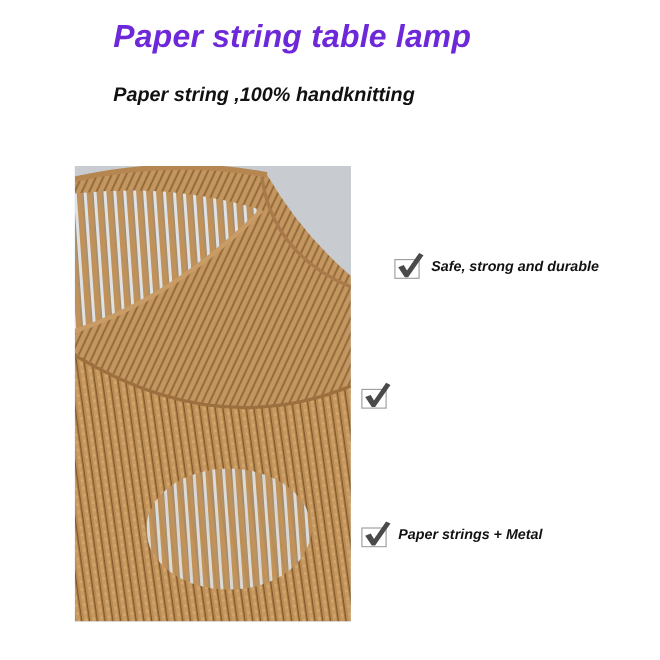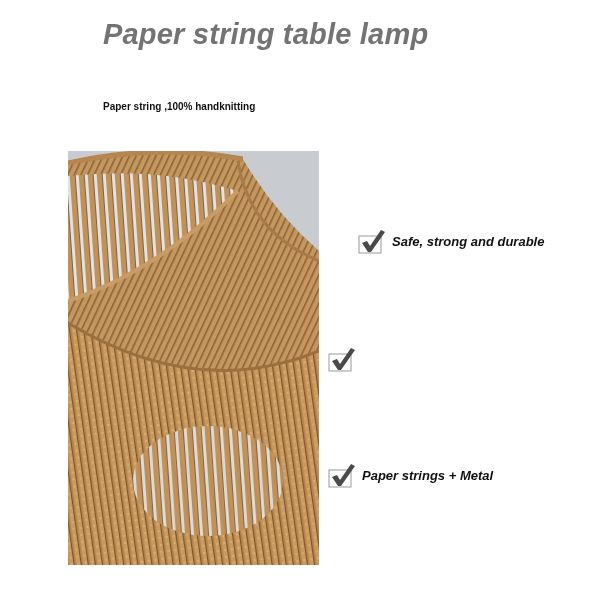--- a/index.html
+++ b/index.html
@@ -14,30 +14,31 @@
       overflow: hidden;
       font-family: "Liberation Sans", sans-serif;
     }
     .title {
       position: absolute;
       left: 103px;
       top: 18px;
       font-size: 29px;
       font-weight: bold;
       font-style: italic;
-      color: #737373;
+      color: #6d28d9;
       letter-spacing: 0.2px;
       white-space: nowrap;
     }
     .subtitle {
       position: absolute;
       left: 103px;
-      top: 101px;
-      font-size: 10px;
+      top: 76px;
+      font-size: 18px;
       font-weight: bold;
+      font-style: italic;
       color: #111;
       white-space: nowrap;
     }
     .photo {
       position: absolute;
       left: 68px;
       top: 151px;
       width: 251px;
       height: 414px;
       background: #c8ccd1;
@@ -123,21 +124,21 @@
 
 <div class="feature" style="top:346px;">
   <span class="check">
     <svg width="28" height="26" viewBox="0 0 28 26" xmlns="http://www.w3.org/2000/svg">
       <rect x="1" y="8" width="22" height="17" fill="#ffffff" stroke="#9a9a9a" stroke-width="1"></rect>
       <path d="M4 15 L9 13 L12 18 L23 2 L27 4 L13 24 L10 24 Z" fill="#4a4a4a"></path>
     </svg>
   </span>
 </div>
 
-<div class="feature" style="top:462px;align-items:center;">
+<div class="feature" style="top:472px;align-items:center;">
   <span class="check">
     <svg width="28" height="26" viewBox="0 0 28 26" xmlns="http://www.w3.org/2000/svg">
       <rect x="1" y="8" width="22" height="17" fill="#ffffff" stroke="#9a9a9a" stroke-width="1"></rect>
       <path d="M4 15 L9 13 L12 18 L23 2 L27 4 L13 24 L10 24 Z" fill="#4a4a4a"></path>
     </svg>
   </span>
   <span class="label">Paper strings + Metal</span>
 </div>
 
 </body></html>

